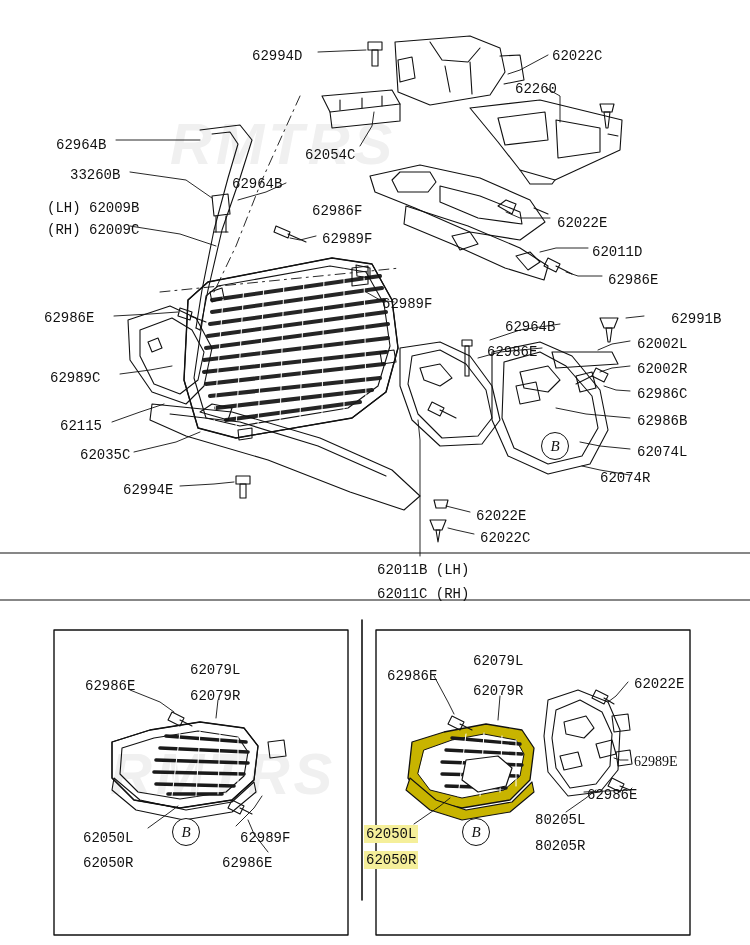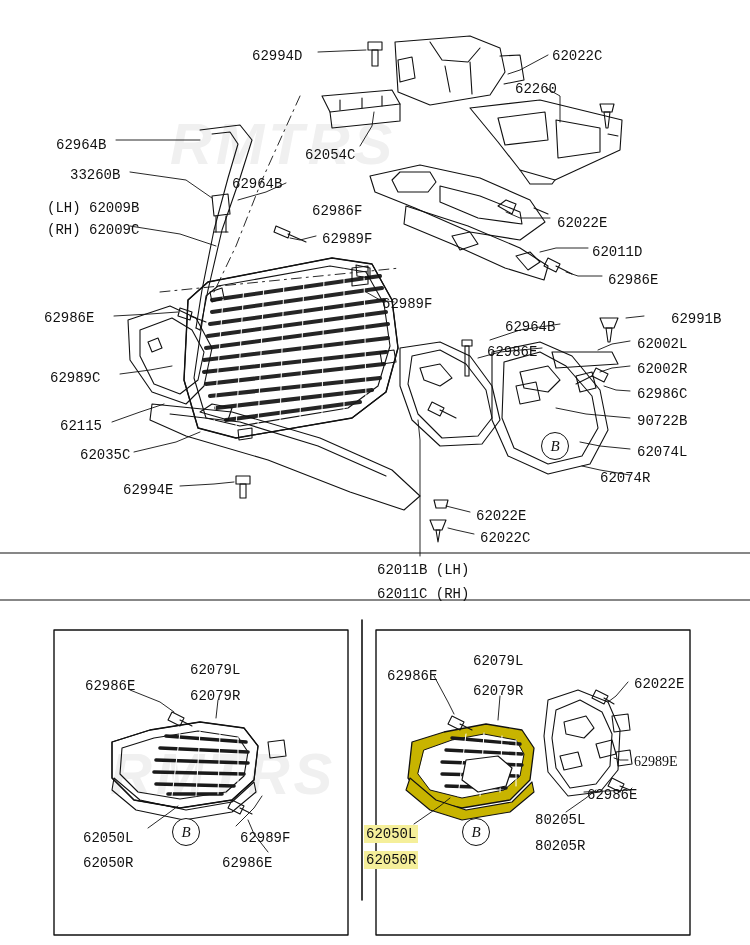--- a/index.html
+++ b/index.html
@@ -345,21 +345,21 @@
   <div class="lbl" style="left:608px; top:272px;">62986E</div>
   <div class="lbl" style="left:382px; top:296px;">62989F</div>
   <div class="lbl" style="left:44px; top:310px;">62986E</div>
   <div class="lbl" style="left:671px; top:311px;">62991B</div>
   <div class="lbl" style="left:505px; top:319px;">62964B</div>
   <div class="lbl" style="left:637px; top:336px;">62002L</div>
   <div class="lbl" style="left:487px; top:344px;">62986E</div>
   <div class="lbl" style="left:637px; top:361px;">62002R</div>
   <div class="lbl" style="left:50px; top:370px;">62989C</div>
   <div class="lbl" style="left:637px; top:386px;">62986C</div>
-  <div class="lbl" style="left:637px; top:413px;">90722B</div>
+  <div class="lbl" style="left:637px; top:413px;">62986B</div>
   <div class="lbl" style="left:60px; top:418px;">62115</div>
   <div class="lbl" style="left:637px; top:444px;">62074L</div>
   <div class="lbl" style="left:80px; top:447px;">62035C</div>
   <div class="lbl" style="left:600px; top:470px;">62074R</div>
   <div class="lbl" style="left:123px; top:482px;">62994E</div>
   <div class="lbl" style="left:476px; top:508px;">62022E</div>
   <div class="lbl" style="left:480px; top:530px;">62022C</div>
   <div class="lbl" style="left:377px; top:562px;text-align:right;">62011B (LH)</div>
   <div class="lbl" style="left:377px; top:586px;text-align:right;">62011C (RH)</div>
 

